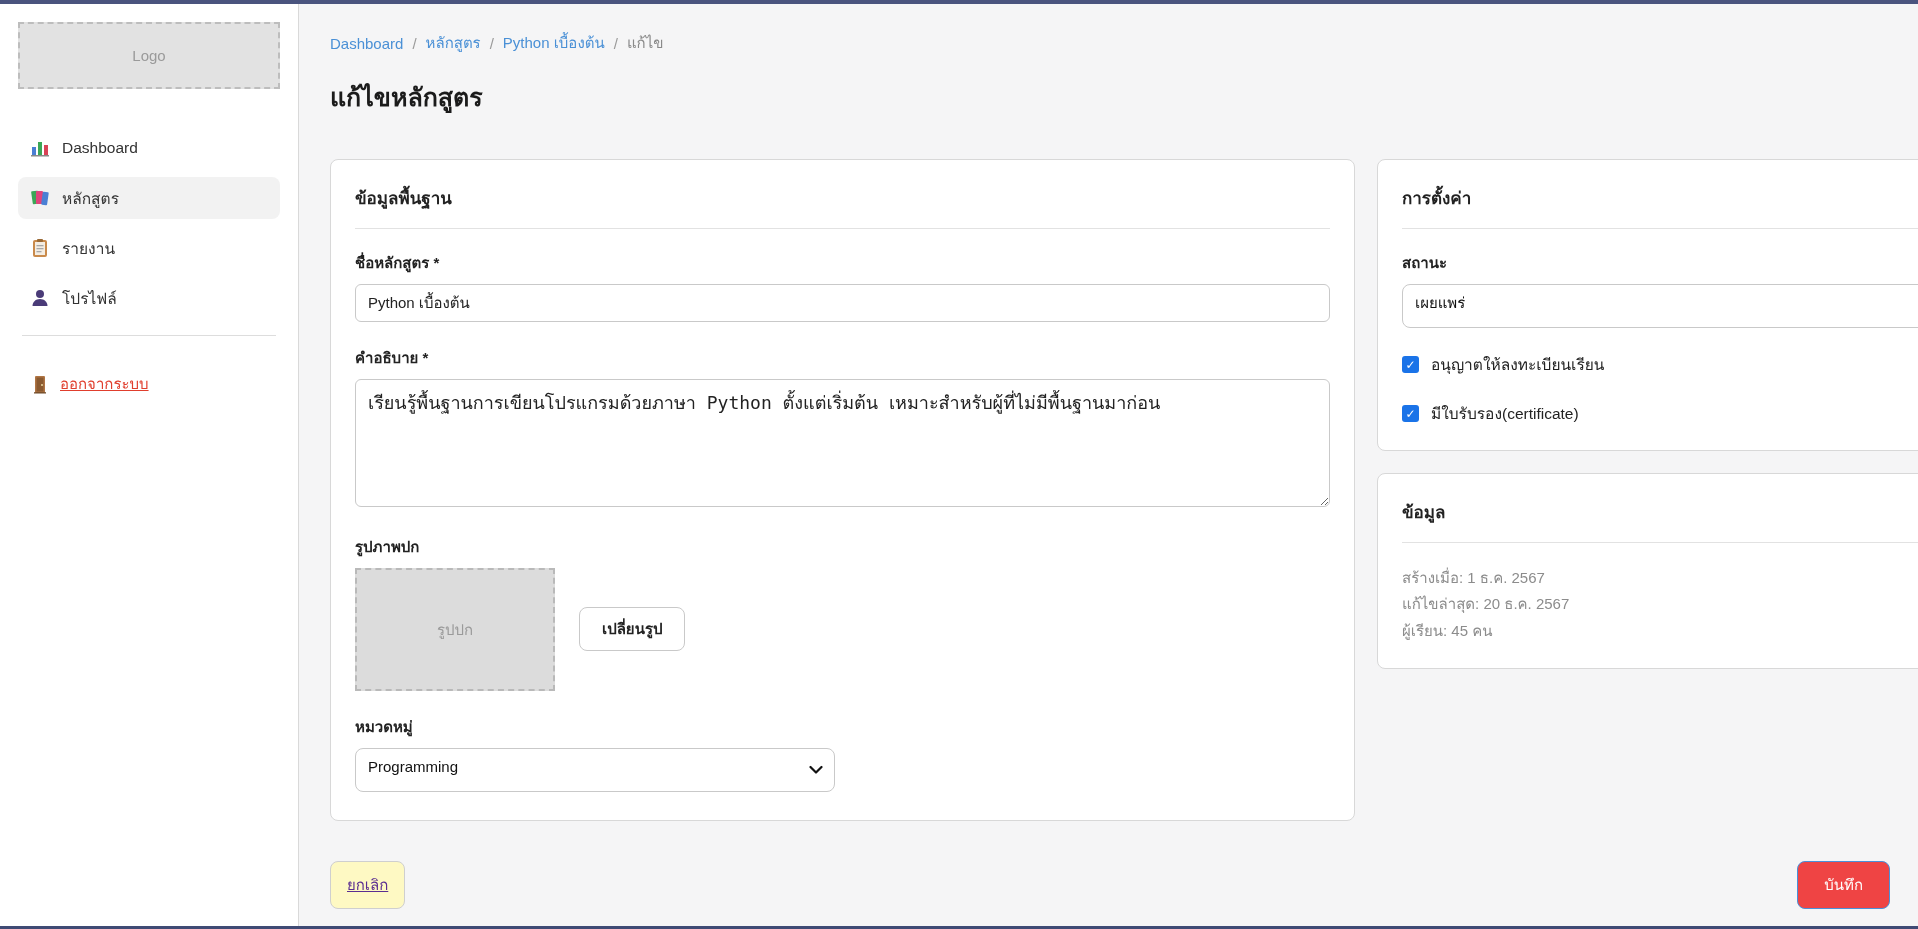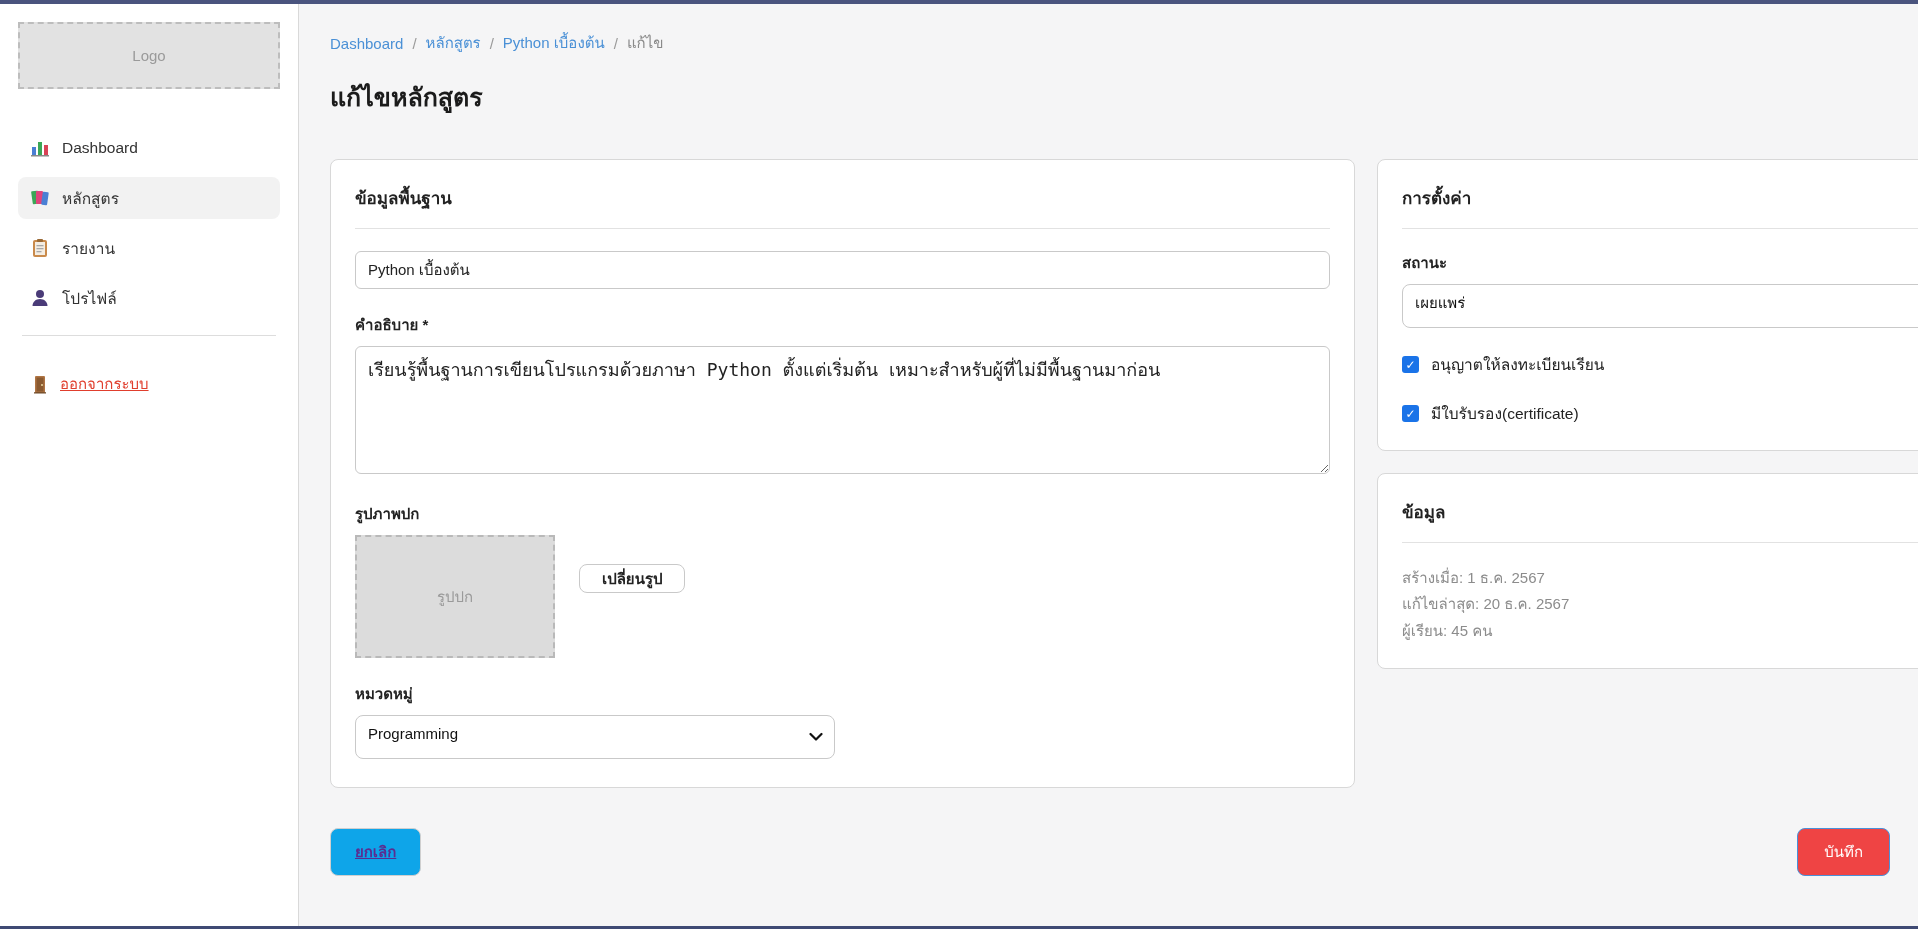--- a/index.html
+++ b/index.html
@@ -36,35 +36,35 @@
   .main-form { width:1025px; flex:0 0 auto; }
   .right-col { width:616px; flex:0 0 auto; display:flex; flex-direction:column; gap:22px; }
 
   .field { margin-bottom:24px; }
   .field-label { display:block; font-size:15px; font-weight:700; color:#222; margin-bottom:9px; }
   .text-input { width:100%; height:38px; border:1px solid #c9c9c9; border-radius:6px; padding:0 12px; font-size:15px; font-family:"Liberation Sans","DejaVu Sans",sans-serif; color:#222; background:#fff; }
   .textarea { width:100%; height:128px; border:1px solid #c9c9c9; border-radius:6px; padding:9px 12px; font-size:18px; font-family:"DejaVu Sans Mono",monospace; color:#222; background:#fff; resize:both; line-height:1.5; }
 
   .cover-row { display:flex; align-items:flex-start; gap:24px; }
   .cover-placeholder { width:200px; height:123px; background:#dcdcdc; border:2px dashed #b9b9b9; display:flex; align-items:center; justify-content:center; color:#9a9a9a; font-size:15px; }
-  .change-btn { margin-top:29px; height:29px; padding:0 22px; background:#fff; border:1px solid #c9c9c9; border-radius:8px; font-size:15px; font-weight:700; color:#222; cursor:pointer; font-family:inherit; }
+  .change-btn { margin-top:39px; height:44px; padding:0 22px; background:#fff; border:1px solid #c9c9c9; border-radius:8px; font-size:15px; font-weight:700; color:#222; cursor:pointer; font-family:inherit; }
 
   .select-wrap { position:relative; }
   .select-wrap select { appearance:none; -webkit-appearance:none; -moz-appearance:none; width:100%; height:44px; border:1px solid #c9c9c9; border-radius:8px; padding:0 36px 7px 12px; font-size:15px; font-family:"Liberation Sans","DejaVu Sans",sans-serif; color:#111; background:#fff; cursor:pointer; }
   .select-wrap .chev { position:absolute; right:12px; top:50%; transform:translateY(-50%); pointer-events:none; display:inline-flex; }
   .category-select-wrap { width:480px; }
 
   .checkbox-row { display:flex; align-items:center; gap:12px; margin-top:24px; font-size:15.5px; color:#222; cursor:pointer; }
   .checkbox { width:17px; height:17px; border-radius:3px; background:#1a73e8; display:inline-flex; align-items:center; justify-content:center; flex:0 0 auto; }
   .checkbox::after { content:"✓"; color:#fff; font-size:12px; font-weight:700; line-height:1; }
 
   .info-line { font-size:15px; color:#8c8c8c; line-height:1.75; }
 
   .actions-row { display:flex; justify-content:space-between; align-items:center; margin-top:40px; }
-  .cancel-btn { height:48px; padding:0 24px; background:#0ea5e9; border:1px solid #cfcfcf; border-radius:8px; font-size:15px; font-weight:700; color:#5a2d91; text-decoration:underline; cursor:pointer; font-family:inherit; }
+  .cancel-btn { height:48px; padding:0 16px; background:#fef9c3; border:1px solid #cfcfcf; border-radius:8px; font-size:15px; font-weight:400; color:#5a2d91; text-decoration:underline; cursor:pointer; font-family:inherit; }
   .save-btn { height:48px; padding:0 26px; background:#ef4444; border:1px solid #4a90d9; border-radius:8px; font-size:15px; color:#fff; cursor:pointer; font-family:inherit; }
 </style>
 </head>
 <body>
 
 <div class="page">
   <div class="topbar"></div>
 
   <div class="layout">
 
@@ -149,20 +149,21 @@
 
       <h1 class="page-title">แก้ไขหลักสูตร</h1>
 
       <div class="content-row">
 
         <section class="card main-form">
           <div class="card-title">ข้อมูลพื้นฐาน</div>
           <hr class="card-divider">
 
           <div class="field">
+            <label class="field-label">ชื่อหลักสูตร *</label>
             <input class="text-input" type="text" value="Python เบื้องต้น" style="">
           </div>
 
           <div class="field">
             <label class="field-label">คำอธิบาย *</label>
             <textarea class="textarea" style="">เรียนรู้พื้นฐานการเขียนโปรแกรมด้วยภาษา Python ตั้งแต่เริ่มต้น เหมาะสำหรับผู้ที่ไม่มีพื้นฐานมาก่อน</textarea>
           </div>
 
           <div class="field">
             <label class="field-label">รูปภาพปก</label>

